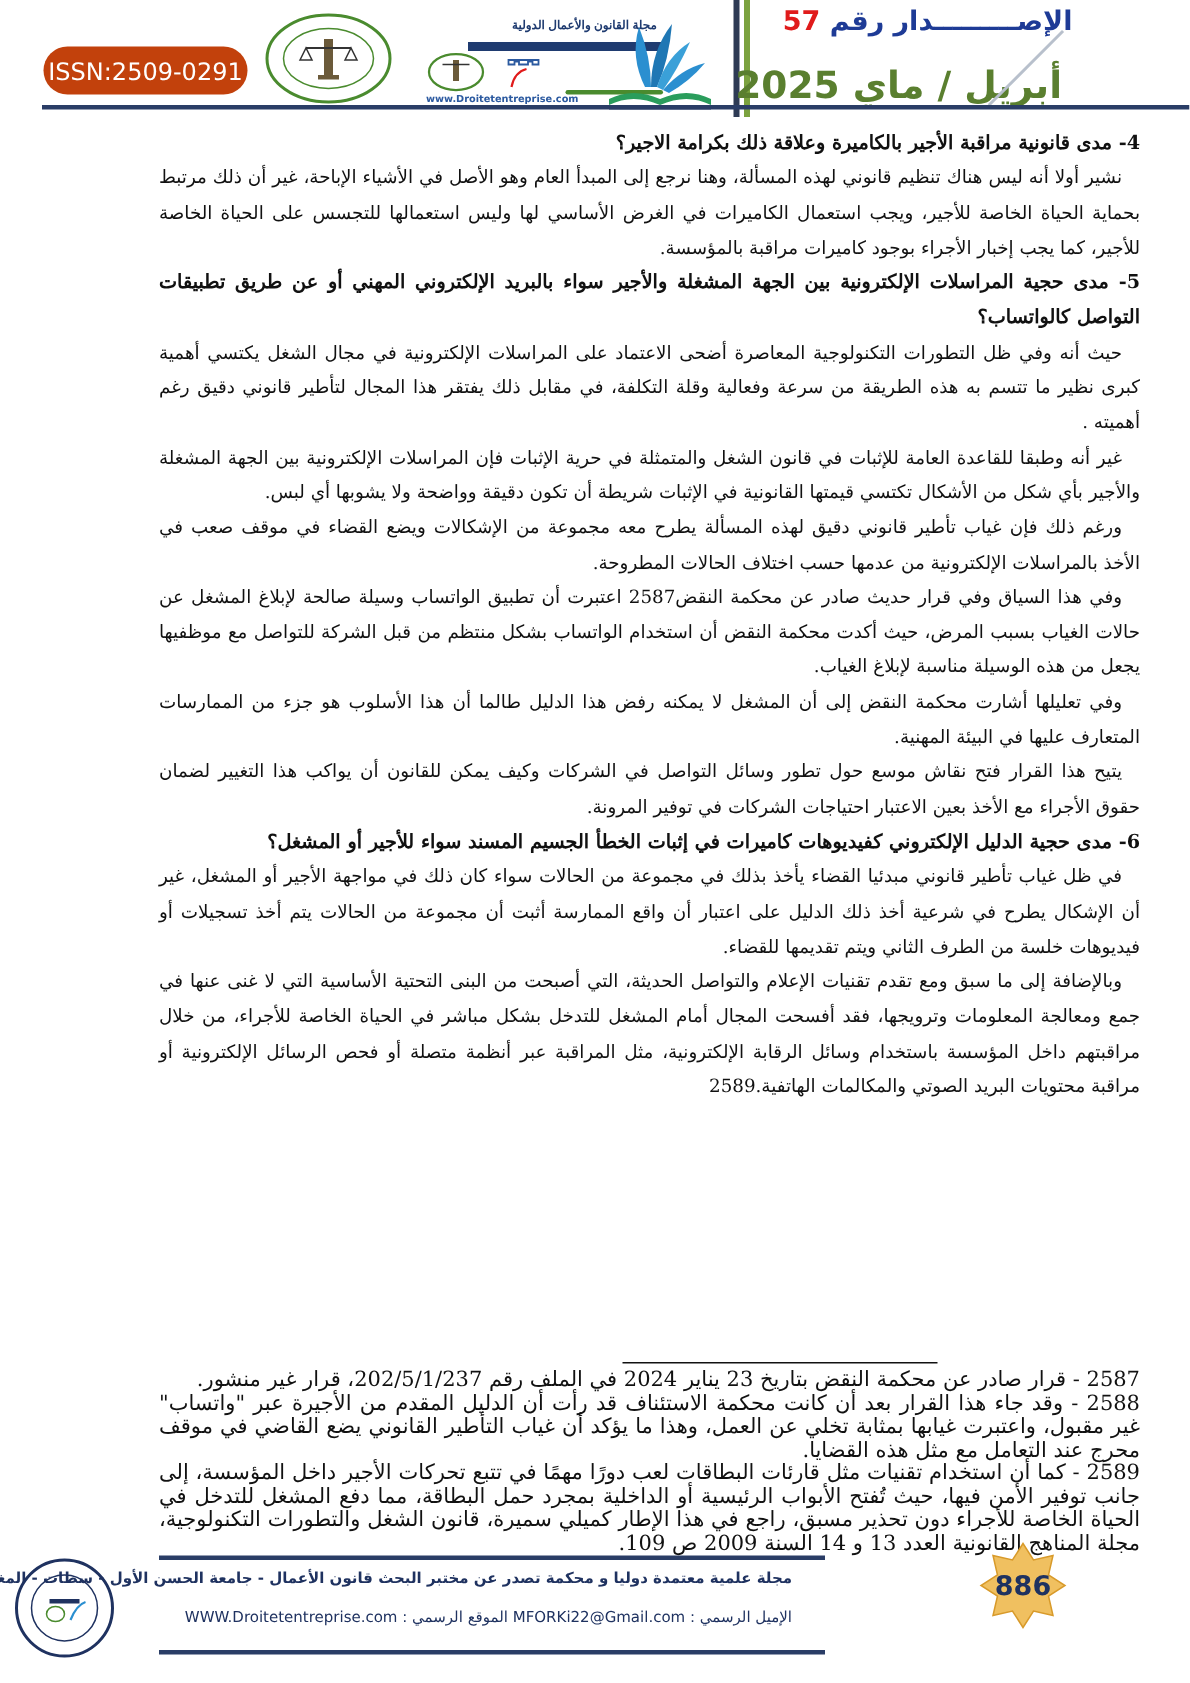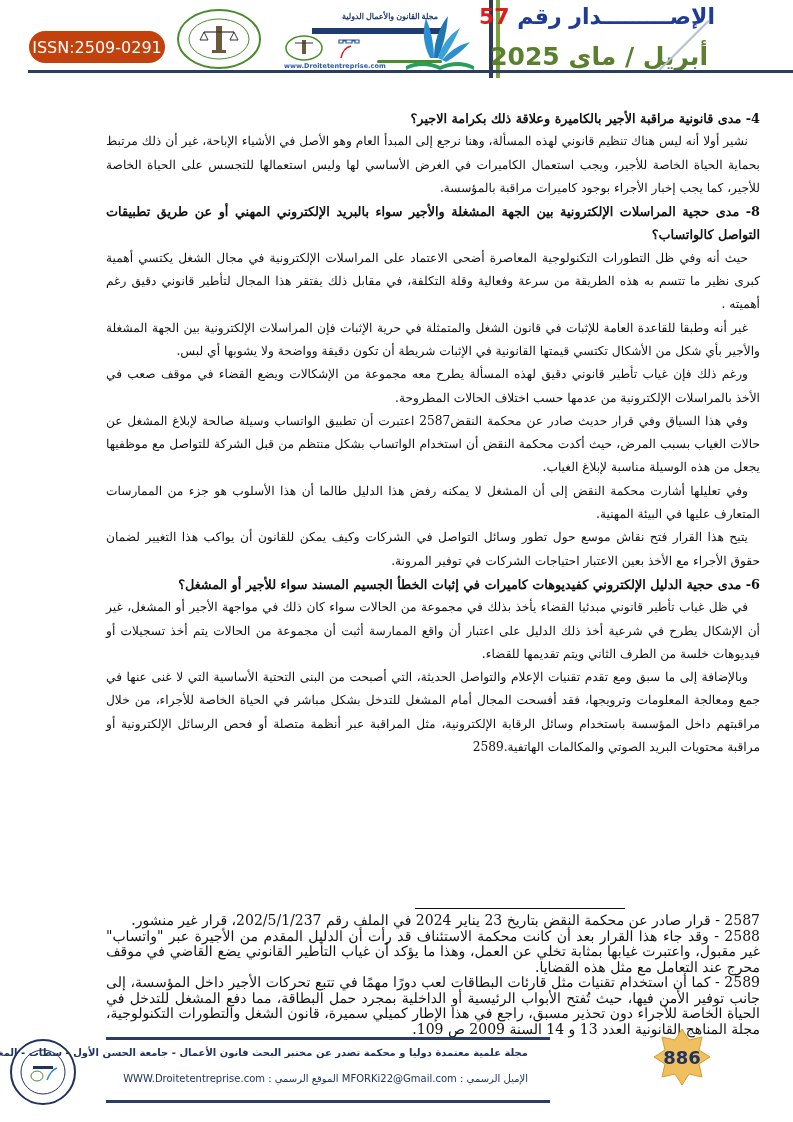--- a/index.html
+++ b/index.html
@@ -7,41 +7,41 @@
          font-family:"DejaVu Serif", serif; color:#111; }
 
   
   .header { position:absolute; top:0; left:0; width:793px; height:80px; }
   .issn { position:absolute; left:29px; top:31px; width:136px; height:32px;
           background:#c2410c; border-radius:16px; color:#fff;
           font-family:"DejaVu Sans", sans-serif; font-size:16px;
           display:flex; align-items:center; justify-content:center; direction:ltr; }
   .lab-logo { position:absolute; left:176px; top:8px; width:86px; height:62px; }
   .journal-logo { position:absolute; left:282px; top:6px; width:160px; height:66px; }
-  .journal-logo .jtitle { position:absolute; right:4px; top:6px; font-family:Liberation Serif, serif;
+  .journal-logo .jtitle { position:absolute; right:4px; top:6px; font-family:Liberation Sans, sans-serif;
           font-size:8px; font-weight:bold; color:#1f3b70; white-space:nowrap; }
   .journal-logo .jbar { position:absolute; left:30px; right:0; top:22px; height:6px; background:#1f3b70; }
   .journal-logo .jsite { position:absolute; left:2px; top:56px; font-family:"DejaVu Sans", sans-serif;
           font-size:6.5px; color:#2c5aa0; direction:ltr; font-weight:bold; }
   .book-logo { position:absolute; left:400px; top:8px; width:80px; height:66px; }
   .vbar1 { position:absolute; left:489px; top:0; width:4px; height:78px; background:#2e3b55; }
   .vbar2 { position:absolute; left:496px; top:0; width:4px; height:78px; background:#7ba23f; }
   .issue-line { position:absolute; left:515px; top:4px; width:200px; text-align:right;
-          font-family:"DejaVu Sans", sans-serif; font-weight:bold; font-size:22px;
+          font-family:"DejaVu Sans", sans-serif; font-weight:bold; font-size:18px;
           color:#1e3b96; direction:rtl; white-space:nowrap; }
   .issue-line .num { color:#e01b1b; }
   .date-line { position:absolute; left:512px; top:42px; width:196px; text-align:right;
           font-family:"DejaVu Sans", sans-serif; font-weight:bold; font-size:25px;
           color:#5a7f2f; direction:rtl; white-space:nowrap; }
   .diag { position:absolute; left:708px; top:20px; width:2px; height:70px; background:#b8c0cc;
           transform:rotate(45deg); transform-origin:top left; }
   .header-rule { position:absolute; left:28px; top:70px; width:765px; height:3px; background:#2a3d66; }
 
   
-  .content { position:absolute; left:106px; right:33px; top:107px; direction:rtl; text-align:justify;
+  .content { position:absolute; left:106px; right:33px; top:84px; direction:rtl; text-align:justify;
              font-family:"DejaVu Serif", serif; font-size:12.2px; line-height:23.3px; }
   .content p { margin:0; text-indent:12px; }
   .content h3 { margin:0; font-size:12.8px; font-weight:bold; text-indent:0; }
   .content .last-line { text-align-last:right; }
 
   
   .fn-rule { position:absolute; left:415px; top:908px; width:210px; height:1px; background:#111; }
   .footnotes { position:absolute; left:106px; right:33px; top:913px; direction:rtl; text-align:justify;
                font-family:"DejaVu Serif", serif; font-size:14px; line-height:15.5px; color:#111; }
   .footnotes p { margin:0; }
@@ -110,21 +110,21 @@
     <span class="num">57</span>
   </div>
   <div class="date-line">أبريل / ماي 2025</div>
   <div class="diag"></div>
   <div class="header-rule"></div>
 </div>
 
 <div class="content">
   <h3>4- مدى قانونية مراقبة الأجير بالكاميرة وعلاقة ذلك بكرامة الاجير؟</h3>
   <p class="last-line">نشير أولا أنه ليس هناك تنظيم قانوني لهذه المسألة، وهنا نرجع إلى المبدأ العام وهو الأصل في الأشياء الإباحة، غير أن ذلك مرتبط بحماية الحياة الخاصة للأجير، ويجب استعمال الكاميرات في الغرض الأساسي لها وليس استعمالها للتجسس على الحياة الخاصة للأجير، كما يجب إخبار الأجراء بوجود كاميرات مراقبة بالمؤسسة.</p>
-  <h3 class="last-line" style="text-align:justify">8- مدى حجية المراسلات الإلكترونية بين الجهة المشغلة والأجير سواء بالبريد الإلكتروني المهني أو عن طريق تطبيقات التواصل كالواتساب؟</h3>
+  <h3 class="last-line" style="text-align:justify">5- مدى حجية المراسلات الإلكترونية بين الجهة المشغلة والأجير سواء بالبريد الإلكتروني المهني أو عن طريق تطبيقات التواصل كالواتساب؟</h3>
   <p class="last-line">حيث أنه وفي ظل التطورات التكنولوجية المعاصرة أضحى الاعتماد على المراسلات الإلكترونية في مجال الشغل يكتسي أهمية كبرى نظير ما تتسم به هذه الطريقة من سرعة وفعالية وقلة التكلفة، في مقابل ذلك يفتقر هذا المجال لتأطير قانوني دقيق رغم أهميته .</p>
   <p class="last-line">غير أنه وطبقا للقاعدة العامة للإثبات في قانون الشغل والمتمثلة في حرية الإثبات فإن المراسلات الإلكترونية بين الجهة المشغلة والأجير بأي شكل من الأشكال تكتسي قيمتها القانونية في الإثبات شريطة أن تكون دقيقة وواضحة ولا يشوبها أي لبس.</p>
   <p class="last-line">ورغم ذلك فإن غياب تأطير قانوني دقيق لهذه المسألة يطرح معه مجموعة من الإشكالات ويضع القضاء في موقف صعب في الأخذ بالمراسلات الإلكترونية من عدمها حسب اختلاف الحالات المطروحة.</p>
   <p class="last-line">وفي هذا السياق وفي قرار حديث صادر عن محكمة النقض2587 اعتبرت أن تطبيق الواتساب وسيلة صالحة لإبلاغ المشغل عن حالات الغياب بسبب المرض، حيث أكدت محكمة النقض أن استخدام الواتساب بشكل منتظم من قبل الشركة للتواصل مع موظفيها يجعل من هذه الوسيلة مناسبة لإبلاغ الغياب.</p>
   <p class="last-line">وفي تعليلها أشارت محكمة النقض إلى أن المشغل لا يمكنه رفض هذا الدليل طالما أن هذا الأسلوب هو جزء من الممارسات المتعارف عليها في البيئة المهنية.</p>
   <p class="last-line">يتيح هذا القرار فتح نقاش موسع حول تطور وسائل التواصل في الشركات وكيف يمكن للقانون أن يواكب هذا التغيير لضمان حقوق الأجراء مع الأخذ بعين الاعتبار احتياجات الشركات في توفير المرونة.</p>
   <h3>6- مدى حجية الدليل الإلكتروني كفيديوهات كاميرات في إثبات الخطأ الجسيم المسند سواء للأجير أو المشغل؟</h3>
   <p class="last-line">في ظل غياب تأطير قانوني مبدئيا القضاء يأخذ بذلك في مجموعة من الحالات سواء كان ذلك في مواجهة الأجير أو المشغل، غير أن الإشكال يطرح في شرعية أخذ ذلك الدليل على اعتبار أن واقع الممارسة أثبت أن مجموعة من الحالات يتم أخذ تسجيلات أو فيديوهات خلسة من الطرف الثاني ويتم تقديمها للقضاء.</p>
   <p class="last-line">وبالإضافة إلى ما سبق ومع تقدم تقنيات الإعلام والتواصل الحديثة، التي أصبحت من البنى التحتية الأساسية التي لا غنى عنها في جمع ومعالجة المعلومات وترويجها، فقد أفسحت المجال أمام المشغل للتدخل بشكل مباشر في الحياة الخاصة للأجراء، من خلال مراقبتهم داخل المؤسسة باستخدام وسائل الرقابة الإلكترونية، مثل المراقبة عبر أنظمة متصلة أو فحص الرسائل الإلكترونية أو مراقبة محتويات البريد الصوتي والمكالمات الهاتفية.2589</p>
 </div>

